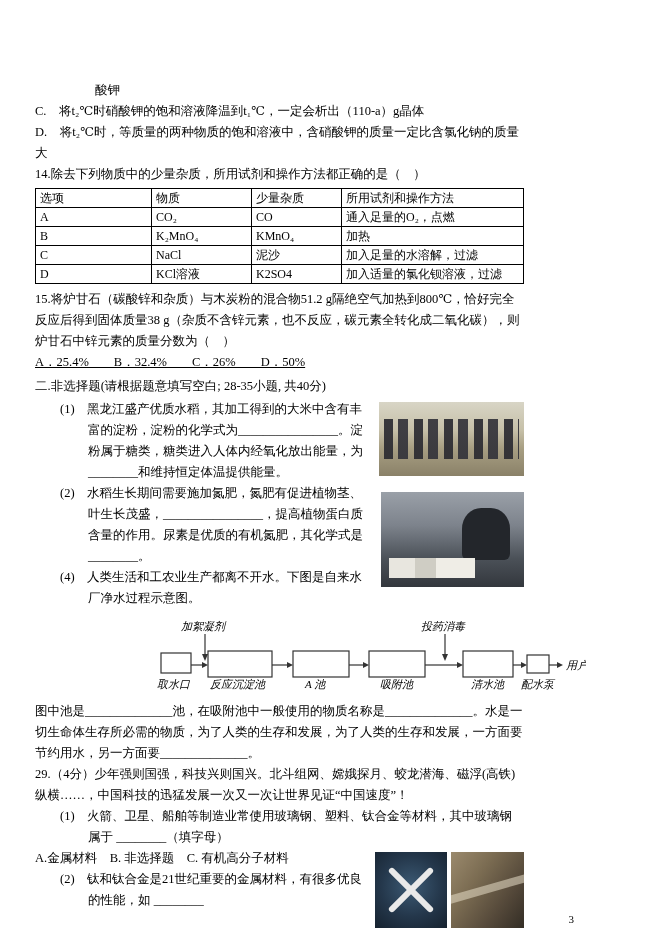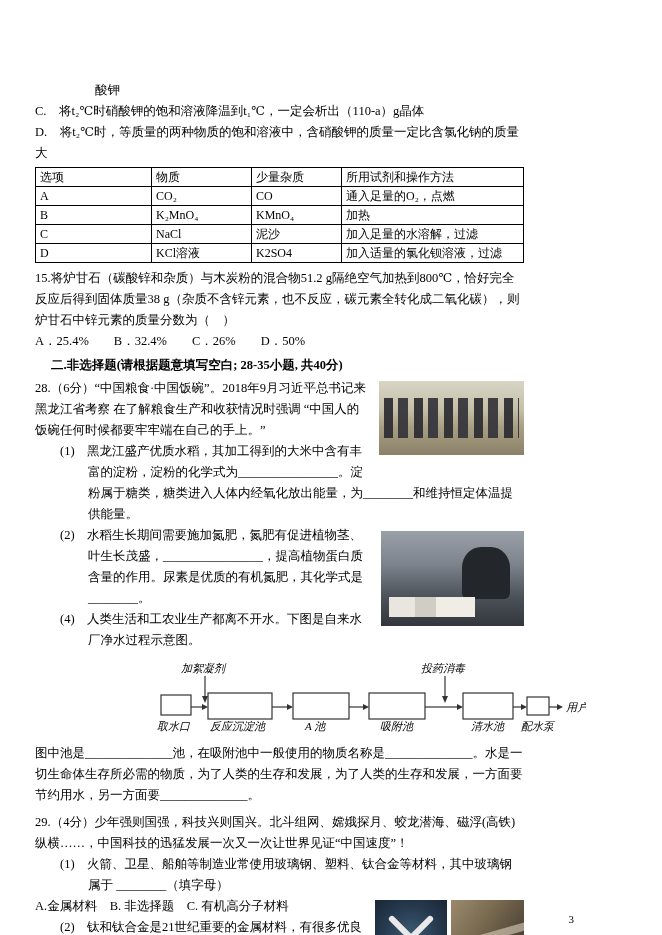--- a/index.html
+++ b/index.html
@@ -26,22 +26,22 @@
   }
   .qtable td {
     border:1px solid #000;
     padding:0 4px;
     height:19px;
     line-height:18px;
     text-align:left;
     overflow:hidden;
     white-space:nowrap;
   }
-  .opts { margin-bottom:3px; }
-  .sec { font-weight:bold; margin:2px 0 2px 16px; }
+  .opts { margin-bottom:3px;text-decoration:underline; }
+  .sec { font-weight:normal; margin:2px 0 2px 0; }
   .sub { margin-left:25px; padding-left:28px; text-indent:-28px; }
   .photo { float:right; position:relative; overflow:hidden; }
   .photo1 {
     width:145px; height:74px; margin:3px 0 10px 10px;
     background:linear-gradient(180deg,#d8d5c6 0%,#c6c0a8 38%,#a89f83 62%,#8a8168 100%);
   }
   .photo1::before {
     content:""; position:absolute; left:5px; right:5px; top:17px; height:40px;
     background:repeating-linear-gradient(90deg,
       #2b2b31 0px,#2b2b31 9px, transparent 9px,transparent 14px,
@@ -78,32 +78,33 @@
   .photo4::before {
     content:""; position:absolute; left:-8px; top:30px; width:110px; height:8px;
     background:rgba(232,222,200,.55); transform:rotate(-16deg);
   }
   .diagram { clear:both; margin:8px 0 4px 118px;font-style:italic; }
   .diagram svg { display:block; }
   .diagram text { font-size:11px; fill:#000; font-family:inherit; }
   .diagram .pipe { stroke:#333; stroke-width:1.2; }
   .diagram .tank { fill:none; stroke:#333; stroke-width:1.2; }
   .diagram .head { fill:#333; }
-  .q29 { margin-top:6px; }
+  .q29 { }
   .pageno { position:absolute; right:12px; bottom:7px; font-size:11px; }
 </style>
 </head>
 <body>
 
 <div class="page">
 
   <p class="hang">酸钾</p>
   <p>C.　将t₂℃时硝酸钾的饱和溶液降温到t₁℃，一定会析出（110-a）g晶体</p>
   <p>D.　将t₂℃时，等质量的两种物质的饱和溶液中，含硝酸钾的质量一定比含氯化钠的质量大</p>
 
+  <p>14.除去下列物质中的少量杂质，所用试剂和操作方法都正确的是（　）</p>
 
   <table class="qtable">
     <colgroup>
         <col style="width:116px">
         <col style="width:100px">
         <col style="width:90px">
         <col>
       </colgroup>
     <tbody>
       <tr>
@@ -139,21 +140,20 @@
     </tbody>
   </table>
 
   <p>15.将炉甘石（碳酸锌和杂质）与木炭粉的混合物51.2 g隔绝空气加热到800℃，恰好完全反应后得到固体质量38 g（杂质不含锌元素，也不反应，碳元素全转化成二氧化碳），则炉甘石中锌元素的质量分数为（　）</p>
   <p class="opts">A．25.4%　　B．32.4%　　C．26%　　D．50%</p>
 
   <p class="sec">二.非选择题(请根据题意填写空白; 28-35小题, 共40分)</p>
 
   <div class="q28">
     <div class="photo photo1"></div>
-    <p>28.（6分）“中国粮食·中国饭碗”。2018年9月习近平总书记来黑龙江省考察 在了解粮食生产和收获情况时强调 “中国人的饭碗任何时候都要牢牢端在自己的手上。”</p>
     <p class="sub">(1)　黑龙江盛产优质水稻，其加工得到的大米中含有丰富的淀粉，淀粉的化学式为________________。淀粉属于糖类，糖类进入人体内经氧化放出能量，为________和维持恒定体温提供能量。</p>
     <div class="photo photo2"></div>
     <p class="sub">(2)　水稻生长期间需要施加氮肥，氮肥有促进植物茎、叶生长茂盛，________________，提高植物蛋白质含量的作用。尿素是优质的有机氮肥，其化学式是________。</p>
     <p class="sub">(4)　人类生活和工农业生产都离不开水。下图是自来水厂净水过程示意图。</p>
 
     <div class="diagram">
       <svg width="440" height="80" viewBox="0 0 440 80">
         <text x="28" y="13">加絮凝剂</text>
         <g>
           <line class="pipe" x1="52" y1="17" x2="52" y2="38"></line>

